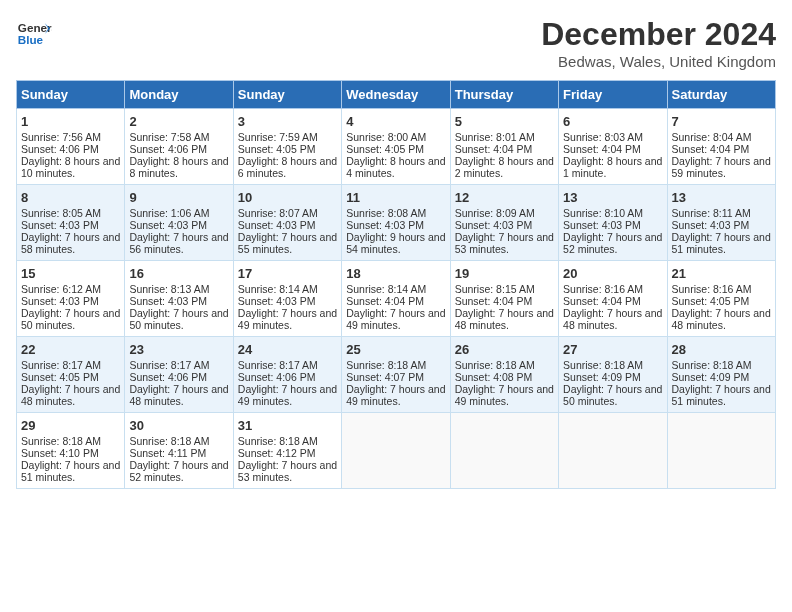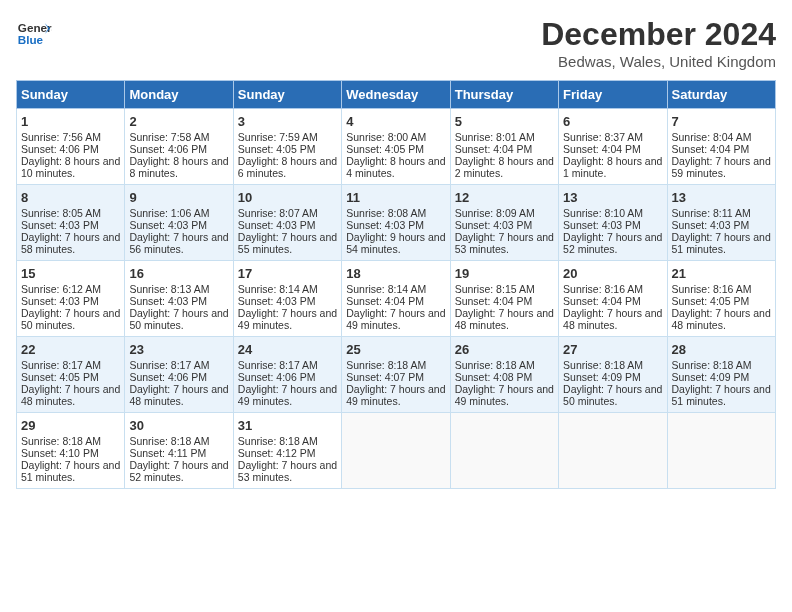--- a/index.html
+++ b/index.html
@@ -108,21 +108,21 @@
         <th>Saturday</th>
       </tr>
   </thead>
   <tbody id="calendar-body">
   <tr>
         <td><span class="day-num">1</span><span>Sunrise: 7:56 AM</span><br><span>Sunset: 4:06 PM</span><br><span>Daylight: 8 hours and 10 minutes.</span></td>
         <td><span class="day-num">2</span><span>Sunrise: 7:58 AM</span><br><span>Sunset: 4:06 PM</span><br><span>Daylight: 8 hours and 8 minutes.</span></td>
         <td><span class="day-num">3</span><span>Sunrise: 7:59 AM</span><br><span>Sunset: 4:05 PM</span><br><span>Daylight: 8 hours and 6 minutes.</span></td>
         <td><span class="day-num">4</span><span>Sunrise: 8:00 AM</span><br><span>Sunset: 4:05 PM</span><br><span>Daylight: 8 hours and 4 minutes.</span></td>
         <td><span class="day-num">5</span><span>Sunrise: 8:01 AM</span><br><span>Sunset: 4:04 PM</span><br><span>Daylight: 8 hours and 2 minutes.</span></td>
-        <td><span class="day-num">6</span><span>Sunrise: 8:37 AM</span><br><span>Sunset: 4:04 PM</span><br><span>Daylight: 8 hours and 1 minute.</span></td>
+        <td><span class="day-num">6</span><span>Sunrise: 8:03 AM</span><br><span>Sunset: 4:04 PM</span><br><span>Daylight: 8 hours and 1 minute.</span></td>
         <td><span class="day-num">7</span><span>Sunrise: 8:04 AM</span><br><span>Sunset: 4:04 PM</span><br><span>Daylight: 7 hours and 59 minutes.</span></td>
       </tr>
       <tr>
         <td><span class="day-num">8</span><span>Sunrise: 8:05 AM</span><br><span>Sunset: 4:03 PM</span><br><span>Daylight: 7 hours and 58 minutes.</span></td>
         <td><span class="day-num">9</span><span>Sunrise: 1:06 AM</span><br><span>Sunset: 4:03 PM</span><br><span>Daylight: 7 hours and 56 minutes.</span></td>
         <td><span class="day-num">10</span><span>Sunrise: 8:07 AM</span><br><span>Sunset: 4:03 PM</span><br><span>Daylight: 7 hours and 55 minutes.</span></td>
         <td><span class="day-num">11</span><span>Sunrise: 8:08 AM</span><br><span>Sunset: 4:03 PM</span><br><span>Daylight: 9 hours and 54 minutes.</span></td>
         <td><span class="day-num">12</span><span>Sunrise: 8:09 AM</span><br><span>Sunset: 4:03 PM</span><br><span>Daylight: 7 hours and 53 minutes.</span></td>
         <td><span class="day-num">13</span><span>Sunrise: 8:10 AM</span><br><span>Sunset: 4:03 PM</span><br><span>Daylight: 7 hours and 52 minutes.</span></td>
         <td><span class="day-num">13</span><span>Sunrise: 8:11 AM</span><br><span>Sunset: 4:03 PM</span><br><span>Daylight: 7 hours and 51 minutes.</span></td>

